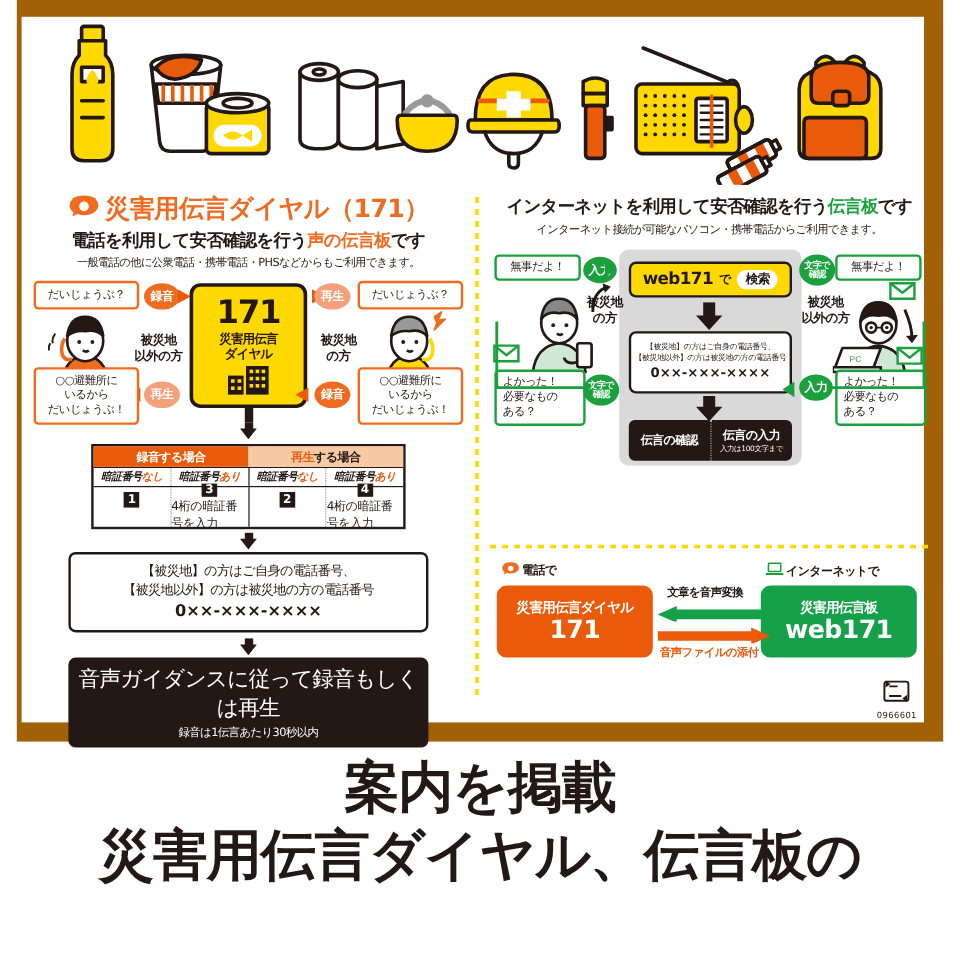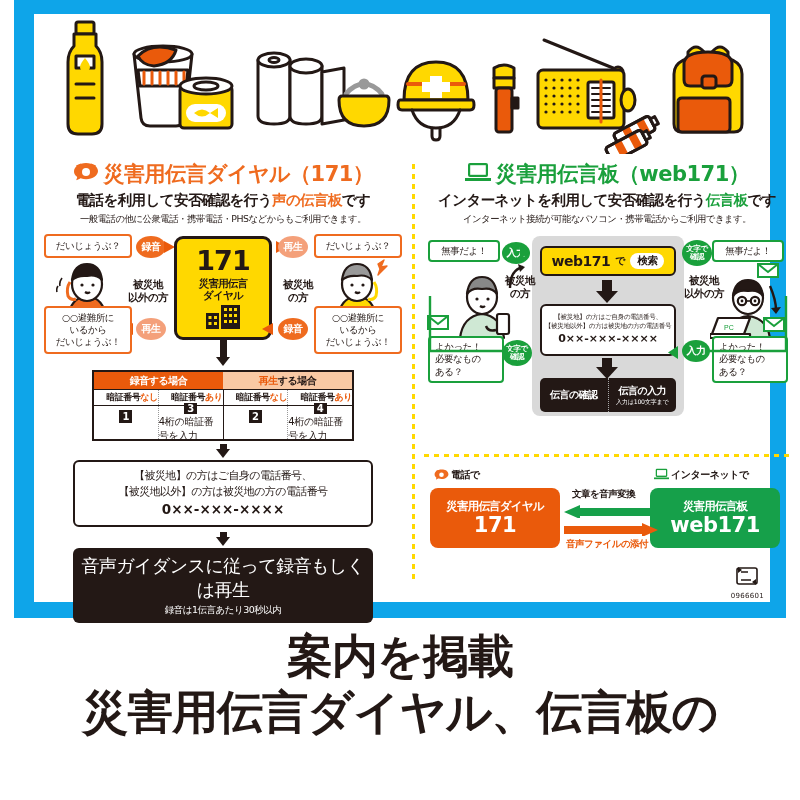--- a/index.html
+++ b/index.html
@@ -7,22 +7,22 @@
     width: 800px; height: 800px;
     background: #ffffff;
     font-family: "DejaVu Sans", "Liberation Sans", sans-serif;
     overflow: hidden;
   }
   #root { position: relative; width: 800px; height: 800px; background:#fff; }
 
   
   .poster-frame {
     position: absolute; left: 14px; top: 0px; width: 772px; height: 618px;
-    background: #0ea5e9;
-    padding: 14px 16px 16px 20px;
+    background: #a16207;
+    padding: 14px 16px 16px 4px;
   }
   .poster-inner {
     position: relative; width: 100%; height: 100%;
     background: #ffffff;
   }
 
   
   .supplies { position: absolute; left: 0; top: 4px; width: 100%; height: 140px; }
   .supplies svg { display:block; margin: 0 auto; }
 
@@ -89,22 +89,22 @@
   .ct-h { height: 17px; }
   .ct-h .cell {
     flex: 1; display:flex; align-items:center; justify-content:center;
     font-size: 10px; font-weight:bold; color:#fff; letter-spacing:-0.5px;
   }
   .ct-h .cell.rec { background:#ea5a0b; }
   .ct-h .cell.play{ background:#f9c9a4; color:#231815; }
   .ct-h .cell.play .em { color:#ea5a0b; }
   .ct-sub { height: 16px; border-top:1px solid #231815; }
   .ct-sub .cell {
-    flex:1; display:flex; align-items:center; justify-content:flex-end;
-    font-size: 9px; color:#231815; letter-spacing:-0.5px; font-weight:bold;
+    flex:1; display:flex; align-items:center; justify-content:center;
+    font-size: 9px; color:#231815; letter-spacing:-0.5px; font-weight:bold;font-style:italic;
   }
   .ct-sub .cell.d { border-right:1px dotted #999; }
   .ct-sub .cell.s { border-right:1px solid #231815; }
   .ct-body { height: 34px; border-top:1px solid #231815; }
   .ct-body .cell {
     flex:1; display:flex; flex-direction:column; align-items:center; justify-content:center;
     gap:1px;
   }
   .ct-body .cell.d { border-right:1px dotted #999; }
   .ct-body .cell.s { border-right:1px solid #231815; }
@@ -528,32 +528,20 @@
         <div class="arrow-d" style="margin-top:-1px"></div>
 
         <div class="darkbox">
           <div class="l1">音声ガイダンスに従って録音もしくは再生</div>
           <div class="l2">録音は1伝言あたり30秒以内</div>
         </div>
       </div>
 
       <div class="col col-right">
         <div class="sec-head">
-          <div class="sec-title t-green">
-            <span>
-              <svg width="26" height="20" viewBox="0 0 26 20">
-                    <g fill="#1aa03c">
-                <rect x="3" y="1" width="20" height="14" rx="2"></rect>
-                <rect x="5.2" y="3.2" width="15.6" height="9.6" fill="#fff"></rect>
-                <path d="M0 16 h26 v3 H0z"></path>
-              </g>
-                  </svg>
-            </span>
-            <span>災害用伝言板（web171）</span>
-          </div>
           <div class="sec-sub">
             <span>インターネットを利用して安否確認を行う</span><span class="hl-g">伝言板</span><span>です</span>
           </div>
           <div class="sec-note">インターネット接続が可能なパソコン・携帯電話からご利用できます。</div>
         </div>
 
         <div class="rdiag">
           <div class="graypanel"></div>
 
           <div class="searchbar">

